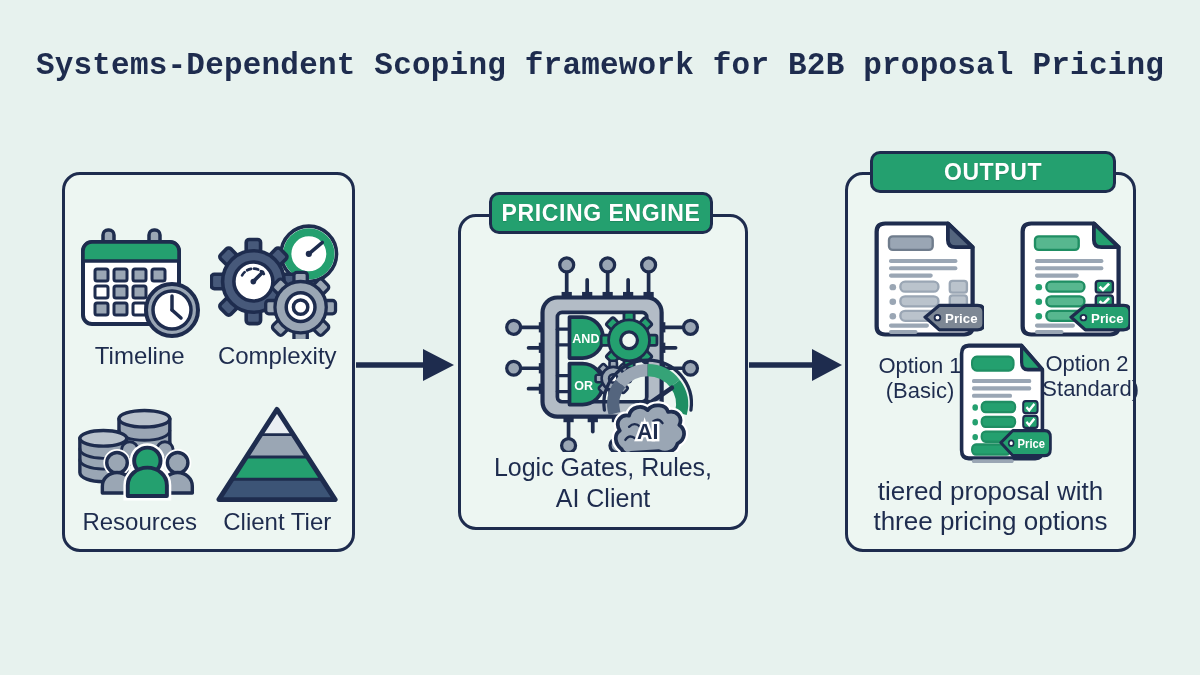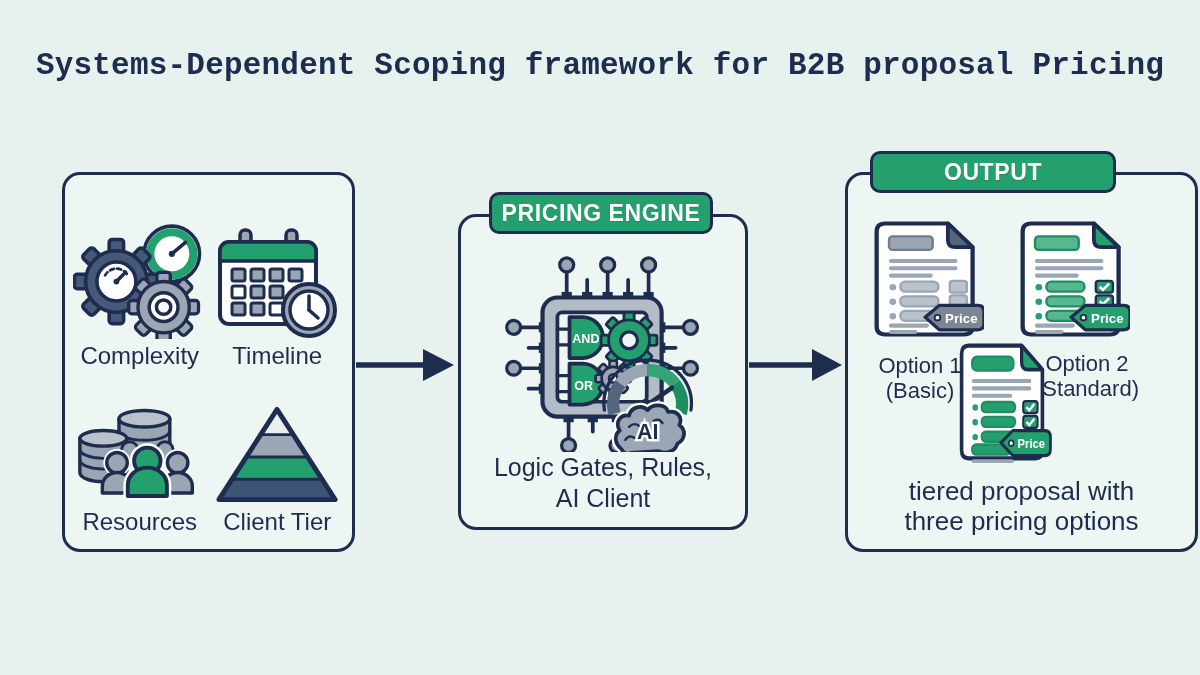--- a/index.html
+++ b/index.html
@@ -15,21 +15,21 @@
     font-size:31px;font-weight:800;color:var(--navy);letter-spacing:.2px;font-family:Liberation Mono, monospace;}
   .big-box{position:absolute;background:var(--box-fill);border:3.5px solid var(--navy);border-radius:18px;z-index:1;}
   .hdr{position:absolute;background:var(--green);border:3px solid var(--navy);border-radius:10px;
     color:#fff;font-weight:bold;font-size:23px;text-align:center;z-index:3;
     display:flex;align-items:center;justify-content:center;letter-spacing:.6px;
     text-shadow:0 1px 1px rgba(0,0,0,.15);}
   #box-input{left:62px;top:172px;width:293px;height:380px;}
   #hdr-input{left:88px;top:151px;width:242px;height:42px;}
   #box-engine{left:458px;top:214px;width:290px;height:316px;}
   #hdr-engine{left:482px;top:192px;width:224px;height:42px;margin-left:7px;}
-  #box-output{left:845px;top:172px;width:353px;height:380px;padding-left:44px;}
+  #box-output{left:845px;top:172px;width:291px;height:380px;padding-left:44px;}
   #hdr-output{left:870px;top:151px;width:246px;height:42px;}
   .input-grid{position:absolute;left:6px;right:6px;top:28px;bottom:14px;
     display:grid;grid-template-columns:1fr 1fr;grid-template-rows:1fr 1fr;}
   .cell{display:flex;flex-direction:column;align-items:center;justify-content:flex-end;}
   .cell .lbl{font-size:24px;color:var(--navy);margin-top:4px;line-height:1.1;}
   .engine-body{position:absolute;inset:34px 8px 14px;display:flex;flex-direction:column;align-items:center;justify-content:space-between;}
   .caption{color:var(--navy);font-size:25px;text-align:center;line-height:1.22;}
   .arrow{position:absolute;z-index:2;}
   .out-doc{position:absolute;}
   .opt-label{position:absolute;color:var(--navy);font-size:22px;text-align:center;line-height:1.15;}
@@ -45,20 +45,48 @@
 <body>
 
 <div id="canvas">
 
   <div class="title">Systems-Dependent Scoping framework for B2B proposal Pricing</div>
 
   <div class="big-box" id="box-input">
     <div class="input-grid">
 
       <div class="cell">
+        <svg width="130" height="114" viewBox="0 0 130 114">
+          <rect x="28" y="5" width="11" height="22" rx="5" class="nv fgr" stroke-width="3.5"></rect>
+          <rect x="74" y="5" width="11" height="22" rx="5" class="nv fgr" stroke-width="3.5"></rect>
+          <rect x="8" y="17" width="96" height="82" rx="9" class="nv fw" stroke-width="4"></rect>
+          <path d="M8,36 v-10 a9,9 0 0 1 9,-9 h78 a9,9 0 0 1 9,9 v10 z" class="nv fg" stroke-width="3.5"></path>
+          <g class="nv" stroke-width="3">
+            <rect x="20" y="44" width="13" height="12" rx="2" class="fgr"></rect>
+            <rect x="39" y="44" width="13" height="12" rx="2" class="fgr"></rect>
+            <rect x="58" y="44" width="13" height="12" rx="2" class="fgr"></rect>
+            <rect x="77" y="44" width="13" height="12" rx="2" class="fgr"></rect>
+            <rect x="20" y="61" width="13" height="12" rx="2" class="fw"></rect>
+            <rect x="39" y="61" width="13" height="12" rx="2" class="fgr"></rect>
+            <rect x="58" y="61" width="13" height="12" rx="2" class="fgr"></rect>
+            <rect x="20" y="78" width="13" height="12" rx="2" class="fgr"></rect>
+            <rect x="39" y="78" width="13" height="12" rx="2" class="fgr"></rect>
+            <rect x="58" y="78" width="13" height="12" rx="2" class="fw"></rect>
+          </g>
+          <g>
+            <circle cx="97" cy="85" r="26" class="nv fgr" stroke-width="4"></circle>
+            <circle cx="97" cy="85" r="19" class="nv fw" stroke-width="3.5"></circle>
+            <line x1="97" y1="85" x2="97" y2="71" class="nv fn" stroke-width="3.5"></line>
+            <line x1="97" y1="85" x2="106" y2="93" class="nv fn" stroke-width="3.5"></line>
+          </g>
+        </svg>
+        <div class="lbl">Timeline</div>
+      </div>
+
+      <div class="cell">
         <svg width="134" height="116" viewBox="0 0 130 113">
 
           <g>
             <circle cx="96" cy="30" r="27" class="nv fw" stroke-width="3.5"></circle>
             <circle cx="96" cy="30" r="21" class="fn" stroke="var(--green)" stroke-width="8"></circle>
             <line x1="96" y1="30" x2="109" y2="19" class="nv fn" stroke-width="3.5"></line>
             <circle cx="96" cy="30" r="3" class="fnv"></circle>
           </g>
 
           <g transform="translate(42,57)">
@@ -92,48 +120,20 @@
               <circle r="25"></circle>
             </g>
             <circle r="14" class="nv fw" stroke-width="3.4"></circle>
             <circle r="7" class="nv fw" stroke-width="3.4"></circle>
           </g>
         </svg>
         <div class="lbl">Complexity</div>
       </div>
 
       <div class="cell">
-        <svg width="130" height="114" viewBox="0 0 130 114">
-          <rect x="28" y="5" width="11" height="22" rx="5" class="nv fgr" stroke-width="3.5"></rect>
-          <rect x="74" y="5" width="11" height="22" rx="5" class="nv fgr" stroke-width="3.5"></rect>
-          <rect x="8" y="17" width="96" height="82" rx="9" class="nv fw" stroke-width="4"></rect>
-          <path d="M8,36 v-10 a9,9 0 0 1 9,-9 h78 a9,9 0 0 1 9,9 v10 z" class="nv fg" stroke-width="3.5"></path>
-          <g class="nv" stroke-width="3">
-            <rect x="20" y="44" width="13" height="12" rx="2" class="fgr"></rect>
-            <rect x="39" y="44" width="13" height="12" rx="2" class="fgr"></rect>
-            <rect x="58" y="44" width="13" height="12" rx="2" class="fgr"></rect>
-            <rect x="77" y="44" width="13" height="12" rx="2" class="fgr"></rect>
-            <rect x="20" y="61" width="13" height="12" rx="2" class="fw"></rect>
-            <rect x="39" y="61" width="13" height="12" rx="2" class="fgr"></rect>
-            <rect x="58" y="61" width="13" height="12" rx="2" class="fgr"></rect>
-            <rect x="20" y="78" width="13" height="12" rx="2" class="fgr"></rect>
-            <rect x="39" y="78" width="13" height="12" rx="2" class="fgr"></rect>
-            <rect x="58" y="78" width="13" height="12" rx="2" class="fw"></rect>
-          </g>
-          <g>
-            <circle cx="97" cy="85" r="26" class="nv fgr" stroke-width="4"></circle>
-            <circle cx="97" cy="85" r="19" class="nv fw" stroke-width="3.5"></circle>
-            <line x1="97" y1="85" x2="97" y2="71" class="nv fn" stroke-width="3.5"></line>
-            <line x1="97" y1="85" x2="106" y2="93" class="nv fn" stroke-width="3.5"></line>
-          </g>
-        </svg>
-        <div class="lbl">Timeline</div>
-      </div>
-
-      <div class="cell">
         <svg width="132" height="106" viewBox="0 0 135 108">
 
           <g>
             <path d="M46,20 V58 c0,6 12,10 26,10 s26,-4 26,-10 V20 Z" class="nv fgr" stroke-width="3.5"></path>
             <path d="M46,32 c0,6 12,10 26,10 s26,-4 26,-10" class="fn nv" stroke-width="3"></path>
             <path d="M46,44 c0,6 12,10 26,10 s26,-4 26,-10" class="fn nv" stroke-width="3"></path>
             <ellipse cx="72" cy="20" rx="26" ry="8.5" class="nv fco" stroke-width="3.5"></ellipse>
           </g>
 
           <g>

